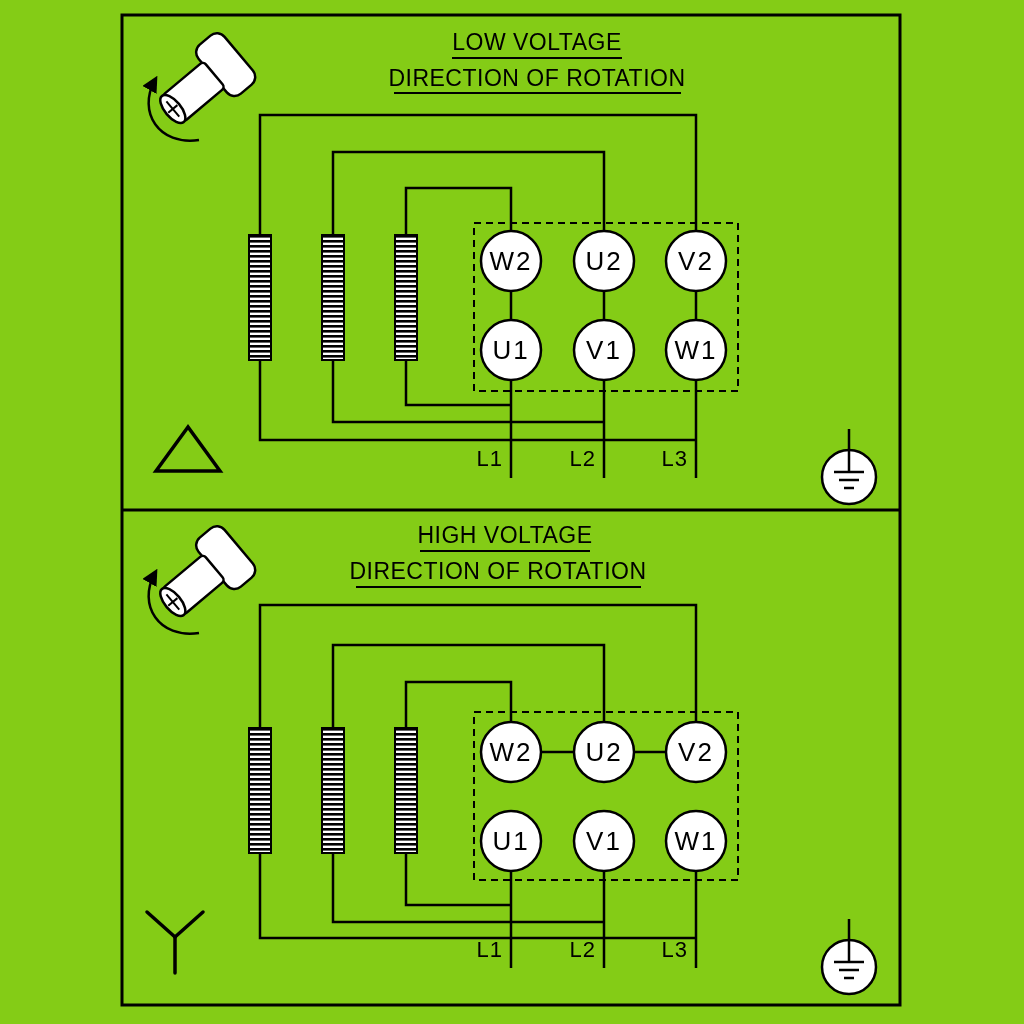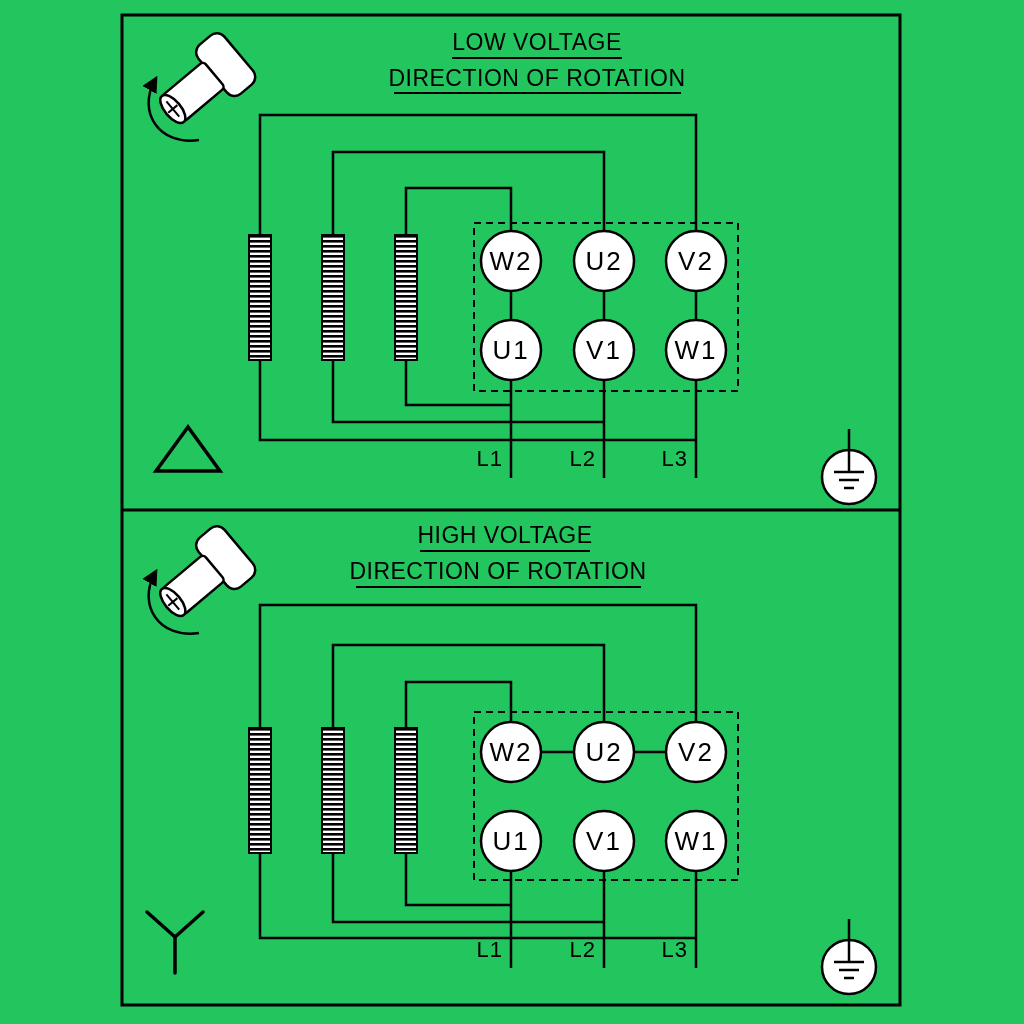--- a/index.html
+++ b/index.html
@@ -1,17 +1,17 @@
 <!DOCTYPE html>
 <html><head>
 <meta charset="utf-8">
 <style>
   html, body { margin: 0; padding: 0; background: #ffffff; }
   .page {
-    width: 1024px; height: 1024px; position: relative; background: #22c55e;
+    width: 1024px; height: 1024px; position: relative; background: #84cc16;
     font-family: "Liberation Sans", sans-serif;
   }
   svg text {
     font-family: "Liberation Sans", sans-serif;
     fill: #000000;
   }
   .title-text { font-size: 23px; text-anchor: middle; letter-spacing: 0.5px; }
   .terminal-label { font-size: 26px; text-anchor: middle; letter-spacing: 2px; }
   .line-label { font-size: 22px; text-anchor: end; letter-spacing: 1px; }
 </style>

